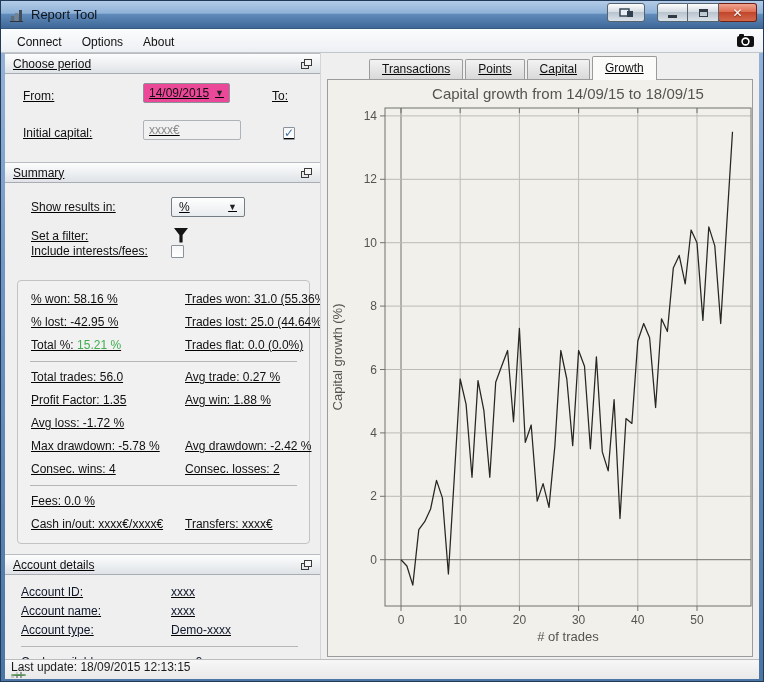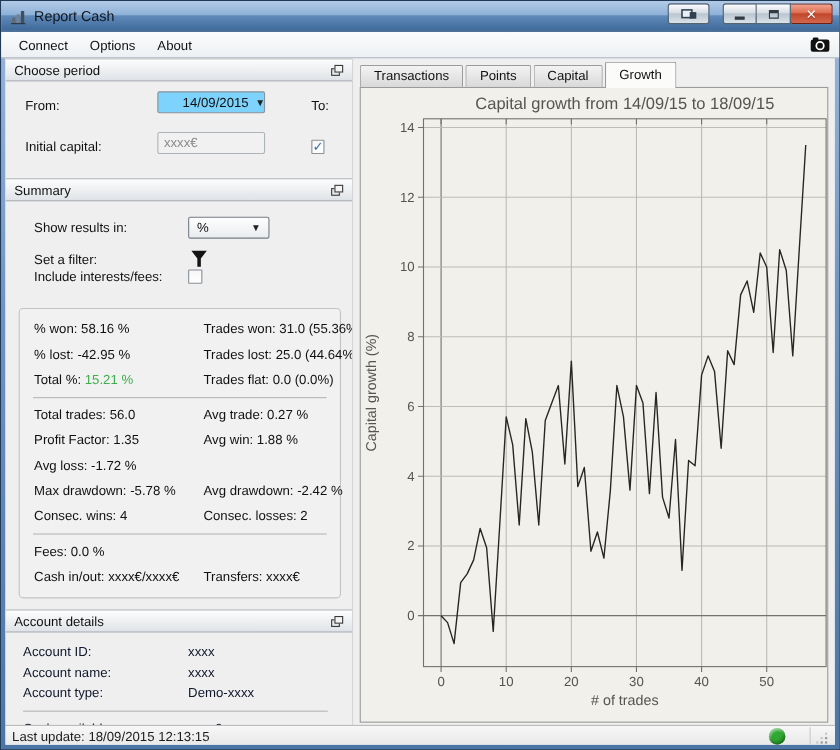--- a/index.html
+++ b/index.html
@@ -18,33 +18,33 @@
   .grp .close{width:38px;border-radius:0 3px 3px 3px;background:linear-gradient(180deg,#f2a491 0%,#dd6e52 45%,#c1462c 50%,#d3684c 100%);border-color:#6e2012;}
   .glyph-min{width:9px;height:3px;background:#303a44;margin-top:7px;}
   .glyph-max{width:9px;height:8px;border:1px solid #303a44;border-top-width:3px;}
   .glyph-close{color:#fff;font-size:12px;font-weight:bold;line-height:1;text-shadow:0 1px 1px #7c2a18;}
   
   .menubar{height:24px;background:linear-gradient(180deg,#fbfcfd 0%,#edf0f3 100%);border-bottom:1px solid #c2c6ca;display:flex;align-items:center;padding:0 6px;position:relative;}
   .menu-item{font-size:12px;color:#111;padding:3px 10px;}
   .menubar .spacer{flex:1;}
   
   .appbody{position:absolute;left:4px;right:4px;top:52px;bottom:4px;display:flex;flex-direction:column;background:#efefef;}
-  .main{display:flex;height:606px;}
+  .main{display:flex;height:606px;text-decoration:underline;}
   .left-panel{width:318px;background:#efefef;border-right:1px solid #d5d5d5;overflow:hidden;}
   .section-header{height:21px;background:linear-gradient(180deg,#fdfdfd 0%,#dfe3e7 100%);border-top:1px solid #b7bcc1;border-bottom:1px solid #a8adb3;display:flex;align-items:center;padding:0 8px;font-size:12px;color:#111;}
   .section-header .flex{flex:1;}
   .float-ic{position:relative;width:11px;height:10px;display:inline-block;}
   .float-ic::before{content:"";position:absolute;left:0;top:3px;width:6px;height:5px;border:1px solid #3a3a3a;background:#e8e8e8;}
   .float-ic::after{content:"";position:absolute;left:3px;top:0;width:6px;height:5px;border:1px solid #3a3a3a;background:#f5f5f5;}
   .cp-body{padding:9px 8px 10px 18px;}
   .row{display:flex;align-items:flex-end;margin-bottom:9px;gap:32px;}
   .row:last-child{margin-bottom:0;}
   .lbl{font-size:12px;color:#111;}
   .lbl-col{flex:0 0 88px;}
-  .combo{height:20px;background:#7dd3fc;border:1px solid #8a929a;border-radius:2px;display:flex;align-items:center;padding:0 22px;font-size:12px;color:#111;}
+  .combo{height:20px;background:#ec4899;border:1px solid #8a929a;border-radius:2px;display:flex;align-items:center;padding:0 5px;font-size:12px;color:#111;}
   .combo .arrow{margin-left:auto;font-size:9px;color:#222;padding-left:6px;}
   .w-date1{width:98px;}
   .w-date2{width:88px;}
   .to-lbl{flex:0 0 30px;margin-left:10px;}
   .txt-disabled{width:98px;height:20px;background:#f1f1f1;border:1px solid #aeb3b9;border-radius:2px;color:#8b8b8b;font-size:12px;padding:0 5px;font-family:inherit;}
   .chk{width:13px;height:13px;background:linear-gradient(180deg,#f6f6f6,#ffffff);border:1px solid #8a929a;border-radius:1px;font-size:12px;line-height:11px;text-align:center;color:#3f6fa8;font-weight:bold;margin-left:10px;}
   .auto-lbl{margin-left:12px;}
   .sum-controls{padding:14px 8px 10px 26px;}
   .sum-row{display:flex;align-items:center;margin-bottom:10px;}
   .sum-lbl{flex:0 0 140px;font-size:12px;color:#111;}
@@ -58,28 +58,28 @@
   .stat-left{flex:0 0 154px;}
   .stat-right{flex:1;}
   .stat-sep{height:1px;background:#b6b6b6;margin:4px 12px 4px 12px;}
   
   .acc-body{padding:8px 8px 0 16px;}
   .acc-row{display:flex;line-height:19px;font-size:12px;color:#0f172a;}
   .acc-lbl{flex:0 0 150px;}
   .acc-sep{height:1px;background:#b6b6b6;margin:6px 14px 6px 0;}
   
   .right-panel{flex:1;padding:2px 6px 0 6px;display:flex;flex-direction:column;}
-  .tabbar{display:flex;align-items:flex-end;height:24px;padding-left:0;}
+  .tabbar{display:flex;align-items:flex-end;height:24px;padding-left:0;margin-left:42px;}
   .tab{font-size:12px;color:#111;padding:3px 12px 4px 12px;background:linear-gradient(180deg,#f3f3f3,#d9d9d9);border:1px solid #9b9b9b;border-bottom:none;border-radius:2px 2px 0 0;margin-right:2px;height:20px;display:flex;align-items:center;position:relative;z-index:1;}
   .tab.active{background:#fbfbf9;height:24px;z-index:3;margin-bottom:-1px;padding-bottom:5px;}
   .pane{position:relative;z-index:2;width:426px;height:578px;border:1px solid #9b9b9b;background:#f1f0ea;}
   .pane svg{display:block;}
   svg text{font-family:"Liberation Sans","DejaVu Sans",sans-serif;}
   
-  .statusbar{height:20px;border-top:1px solid #bcbcbc;background:linear-gradient(180deg,#f7f7f7,#e9e9e9);display:flex;align-items:flex-end;padding:0 6px;position:relative;}
+  .statusbar{height:20px;border-top:1px solid #bcbcbc;background:linear-gradient(180deg,#f7f7f7,#e9e9e9);display:flex;align-items:flex-start;padding:0 6px;position:relative;flex-direction:column;}
   .status-text{font-size:12px;color:#1c1c1c;}
   .statusbar .sp{flex:1;}
   .status-dot{width:15px;height:15px;border-radius:50%;background:#2fa832;box-shadow:inset -1px -2px 3px rgba(0,0,0,.35), inset 1px 2px 2px rgba(255,255,255,.45);margin-right:22px;}
   .vsep{width:1px;height:16px;background:#c9c9c9;margin-right:4px;}
   .grip{width:12px;height:12px;position:relative;}
   .grip::before{content:"";position:absolute;right:1px;bottom:1px;width:2px;height:2px;background:#9a9a9a;box-shadow:-4px 0 #9a9a9a,0 -4px #9a9a9a,-4px -4px #c9c9c9,-8px 0 #c9c9c9,0 -8px #c9c9c9;}
 </style>
 </head>
 <body>
 
@@ -87,21 +87,21 @@
 
   <div class="titlebar">
     <span class="app-icon">
       <svg width="16" height="16" viewBox="0 0 16 16">
         <rect x="2" y="9" width="3" height="5" fill="#5f6b77"></rect>
         <rect x="6" y="6" width="3" height="8" fill="#76828e"></rect>
         <rect x="10" y="3" width="3" height="11" fill="#444e58"></rect>
         <rect x="1" y="14" width="13" height="1" fill="#2c343c"></rect>
       </svg>
     </span>
-    <span class="title">Report Cash</span>
+    <span class="title">Report Tool</span>
     <div class="tb-buttons">
       <div class="tb-btn pin-btn">
         <svg width="15" height="11" viewBox="0 0 15 11">
           <rect x="1" y="2" width="9" height="7" fill="#e8eef5" stroke="#30404f" stroke-width="1.4"></rect>
           <rect x="8" y="4" width="6" height="6" fill="#30404f"></rect>
         </svg>
       </div>
       <div class="grp">
         <div class="tb-btn">
             <span class="glyph-min"></span>

